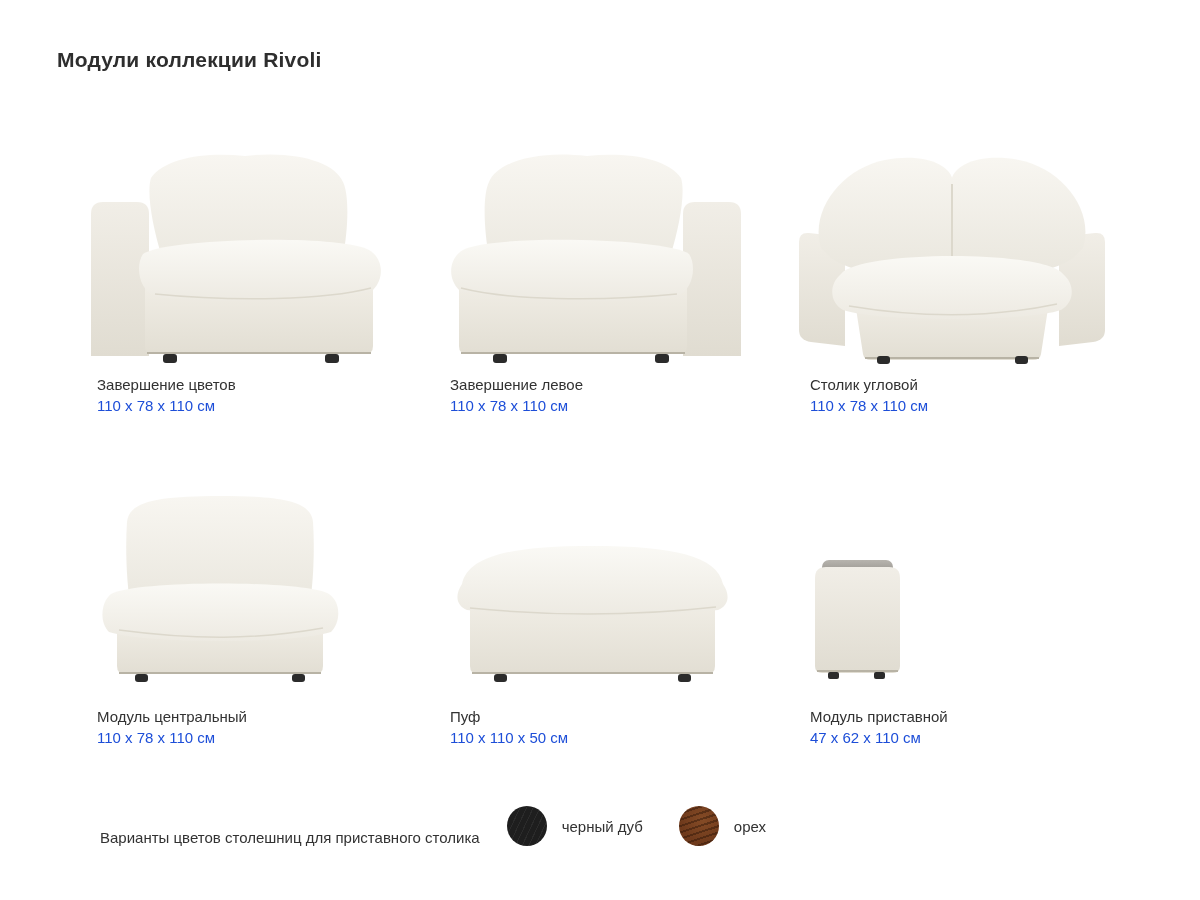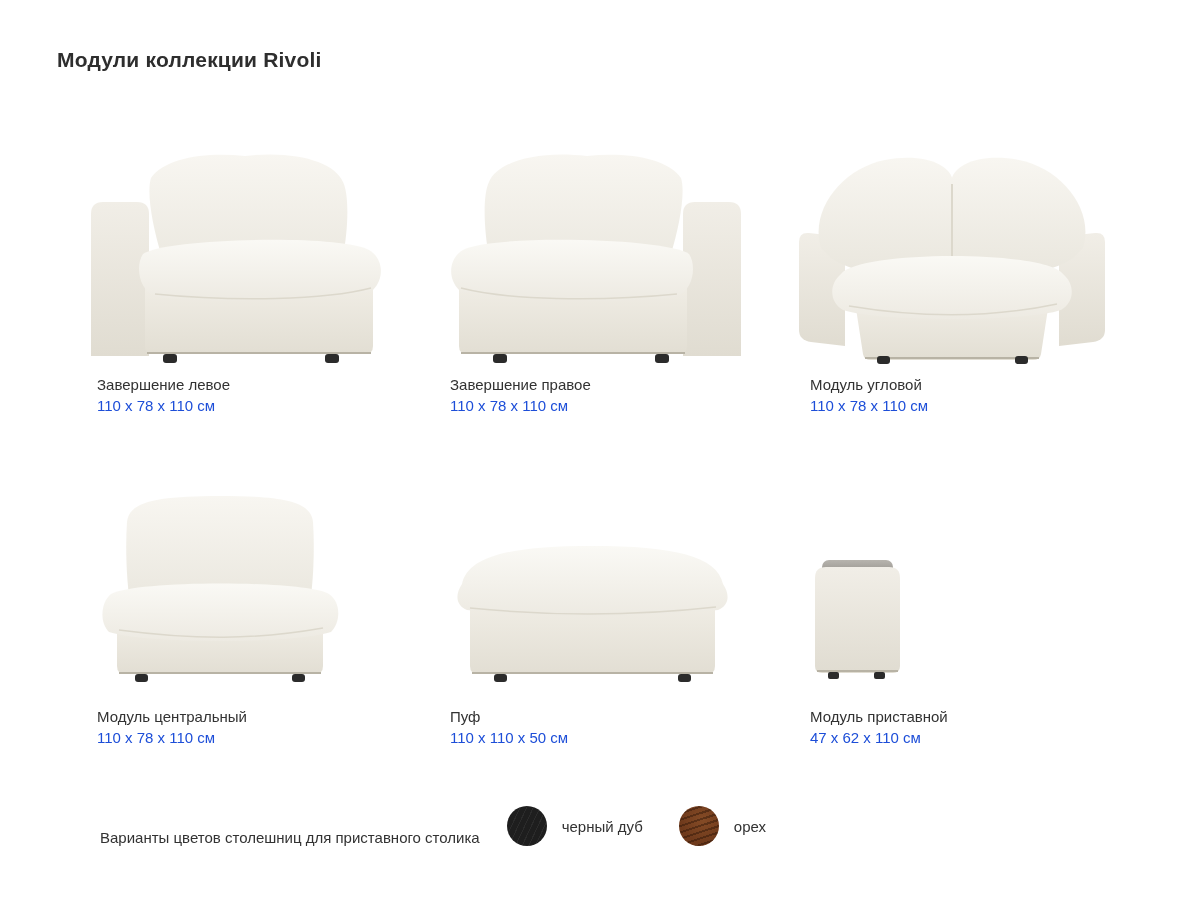--- a/index.html
+++ b/index.html
@@ -94,33 +94,33 @@
         <path d="M62,205 L286,205" stroke="#b8b3a5" stroke-width="2"></path>
         <ellipse cx="175" cy="140" rx="112" ry="7" fill="#cdc8ba"></ellipse>
         <path d="M58,106 C80,90 256,86 284,102 C298,110 300,130 288,142 C250,154 96,156 70,148 C54,142 50,118 58,106 Z" fill="url(#gCushion)"></path>
         <path d="M70,146 C150,154 240,152 286,140" stroke="#dcd8cc" stroke-width="1.5" fill="none"></path>
         <rect x="78" y="206" width="14" height="9" rx="3" fill="#2b2b2b"></rect>
         <rect x="240" y="206" width="14" height="9" rx="3" fill="#2b2b2b"></rect>
       </g>
     </svg>
   </div>
   <div class="plabel">
-    <div class="name">Завершение левое</div>
+    <div class="name">Завершение цветов</div>
     <div class="dims">110 x 78 x 110 см</div>
   </div>
 </div>
 
 <div class="product row1" id="p1">
   <div class="img-box">
     <svg width="310" height="216" viewBox="0 0 310 216" aria-hidden="true">
       <use href="#end-left-group" transform="translate(310,0) scale(-1,1)"></use>
     </svg>
   </div>
   <div class="plabel">
-    <div class="name">Завершение правое</div>
+    <div class="name">Завершение левое</div>
     <div class="dims">110 x 78 x 110 см</div>
   </div>
 </div>
 
 <div class="product row1" id="p2">
   <div class="img-box">
     <svg width="322" height="216" viewBox="0 0 322 216" aria-hidden="true">
       <path d="M8,94 Q8,84 18,85 L54,89 L54,198 L20,194 Q8,192 8,182 Z" fill="url(#gArm)"></path>
       <path d="M314,94 Q314,84 304,85 L268,89 L268,198 L302,194 Q314,192 314,182 Z" fill="url(#gArm)"></path>
       <path d="M30,100 C18,62 52,20 94,12 C132,5 160,16 162,34 L162,122 C126,138 62,126 40,110 Z" fill="url(#gPillow)"></path>
@@ -128,21 +128,21 @@
       <path d="M161,36 L161,120" stroke="#dcd8cc" stroke-width="2"></path>
       <path d="M64,154 L258,154 L250,206 Q249,212 242,212 L80,212 Q73,212 72,206 Z" fill="url(#gBase)"></path>
       <path d="M74,210 L248,210" stroke="#b8b3a5" stroke-width="2"></path>
       <path d="M50,126 C68,102 254,102 272,126 C284,136 284,154 270,162 C236,174 86,174 52,162 C38,154 38,136 50,126 Z" fill="url(#gCushion)"></path>
       <path d="M58,158 C130,170 200,170 266,156" stroke="#dcd8cc" stroke-width="1.5" fill="none"></path>
       <rect x="86" y="208" width="13" height="8" rx="3" fill="#2b2b2b"></rect>
       <rect x="224" y="208" width="13" height="8" rx="3" fill="#2b2b2b"></rect>
     </svg>
   </div>
   <div class="plabel">
-    <div class="name">Модуль угловой</div>
+    <div class="name">Столик угловой</div>
     <div class="dims">110 x 78 x 110 см</div>
   </div>
 </div>
 
 <div class="product row2" id="p3">
   <div class="img-box">
     <svg width="250" height="192" viewBox="0 0 250 192" aria-hidden="true">
       <path d="M32,30 C34,10 60,4 125,4 C190,4 216,10 218,30 C220,60 218,95 214,118 L36,118 C32,95 30,60 32,30 Z" fill="url(#gPillow)"></path>
       <path d="M22,132 L228,132 L228,174 Q228,182 220,182 L30,182 Q22,182 22,174 Z" fill="url(#gBase)"></path>
       <path d="M24,181 L226,181" stroke="#b8b3a5" stroke-width="2"></path>

